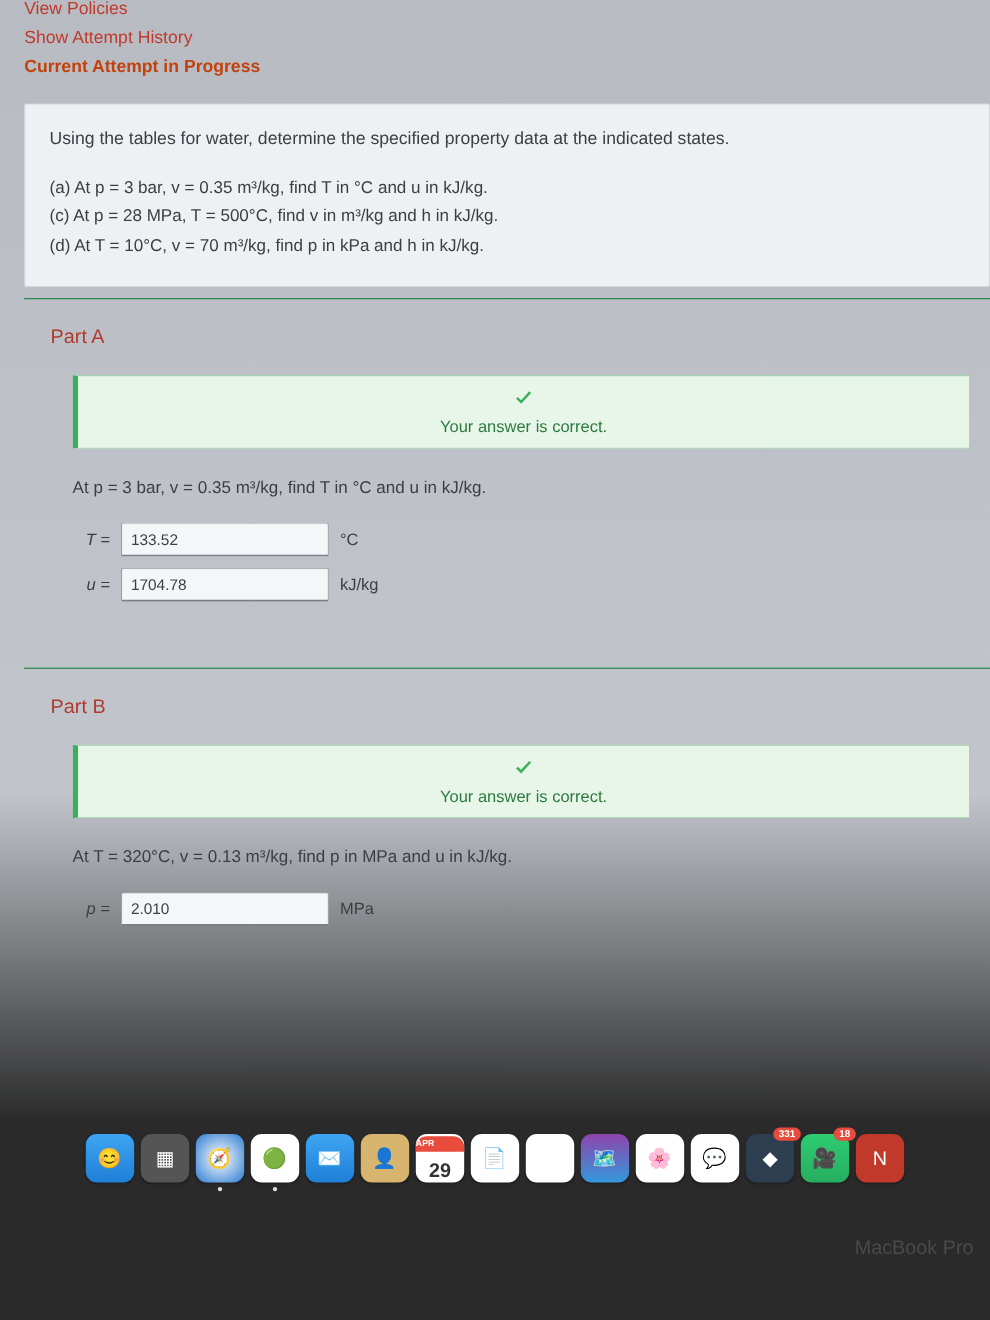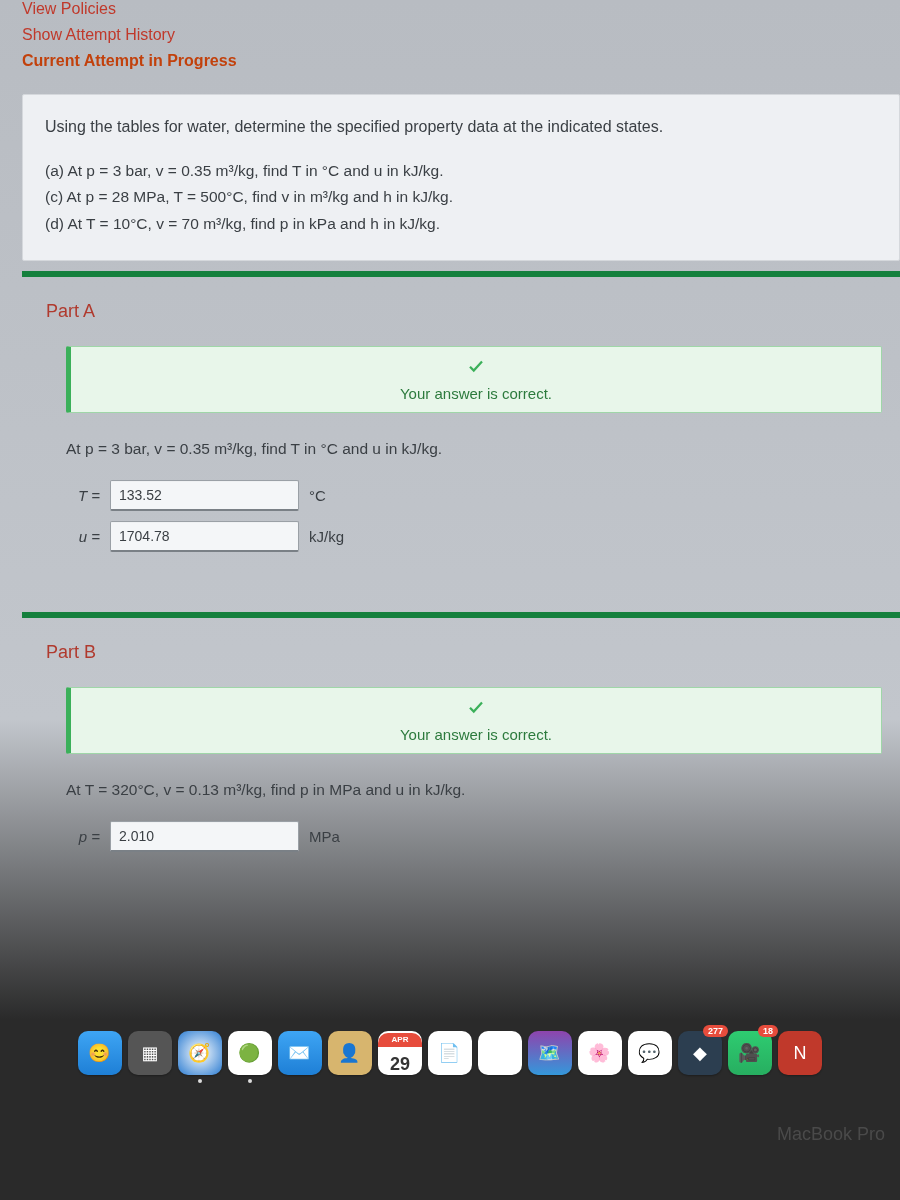--- a/index.html
+++ b/index.html
@@ -46,21 +46,21 @@
   }
   .sub-line {
     font-size: 15.5px;
     color: #3a3f44;
     margin-bottom: 3px;
     line-height: 1.5;
   }
   .part-block {
     margin: 10px 0 0 22px;
     padding: 24px 18px 40px 24px;
-    border-top: 6px solid #15803d;
+    border-top: 1px solid #15803d;
   }
   .part-title {
     color: #b03a2e;
     font-size: 18px;
     margin-bottom: 24px;
   }
   .feedback {
     margin-left: 20px;
     border: 1px solid #9fd6a8;
     background: #e8f6ea;
@@ -140,21 +140,21 @@
     position: absolute;
     bottom: -8px;
     left: 50%;
     transform: translateX(-50%);
     width: 4px;
     height: 4px;
     border-radius: 50%;
     background: #ddd;
   }
   .cal { background: #fff; flex-direction: column; color:#333; font-weight:700; font-size: 9px; line-height: 1; }
-  .cal .m { background: #e74c3c; color:#fff; width:100%; text-align:center; border-radius: 10px 10px 0 0; padding:3px 0; font-size:8px; }
+  .cal .m { background: #e74c3c; color:#fff; width:100%; border-radius: 10px 10px 0 0; padding:3px 0; font-size:8px; }
   .cal .d { font-size: 18px; padding-top:8px; }
   .badge {
     position: absolute;
     top: -6px;
     right: -6px;
     background: #e74c3c;
     color: #fff;
     border-radius: 10px;
     font-size: 9px;
     font-weight: 700;
@@ -235,18 +235,18 @@
   <div class="dock-icon" style="background:#d7b56e">👤</div>
   <div class="dock-icon cal">
     <div class="m">APR</div>
     <div class="d">29</div>
   </div>
   <div class="dock-icon" style="background:#fff;color:#555">📄</div>
   <div class="dock-icon" style="background:#fff">☰</div>
   <div class="dock-icon" style="background:linear-gradient(#8e44ad,#3498db)">🗺️</div>
   <div class="dock-icon" style="background:#fff">🌸</div>
   <div class="dock-icon" style="background:#fff">💬</div>
-  <div class="dock-icon" style="background:#2c3e50">◆<span class="badge">277</span></div>
+  <div class="dock-icon" style="background:#2c3e50">◆<span class="badge">331</span></div>
   <div class="dock-icon" style="background:linear-gradient(#2ecc71,#27ae60)">🎥<span class="badge">18</span></div>
   <div class="dock-icon" style="background:#c0392b">N</div>
 </div>
 
 <div class="macbook">MacBook Pro</div>
 
 </body></html>

